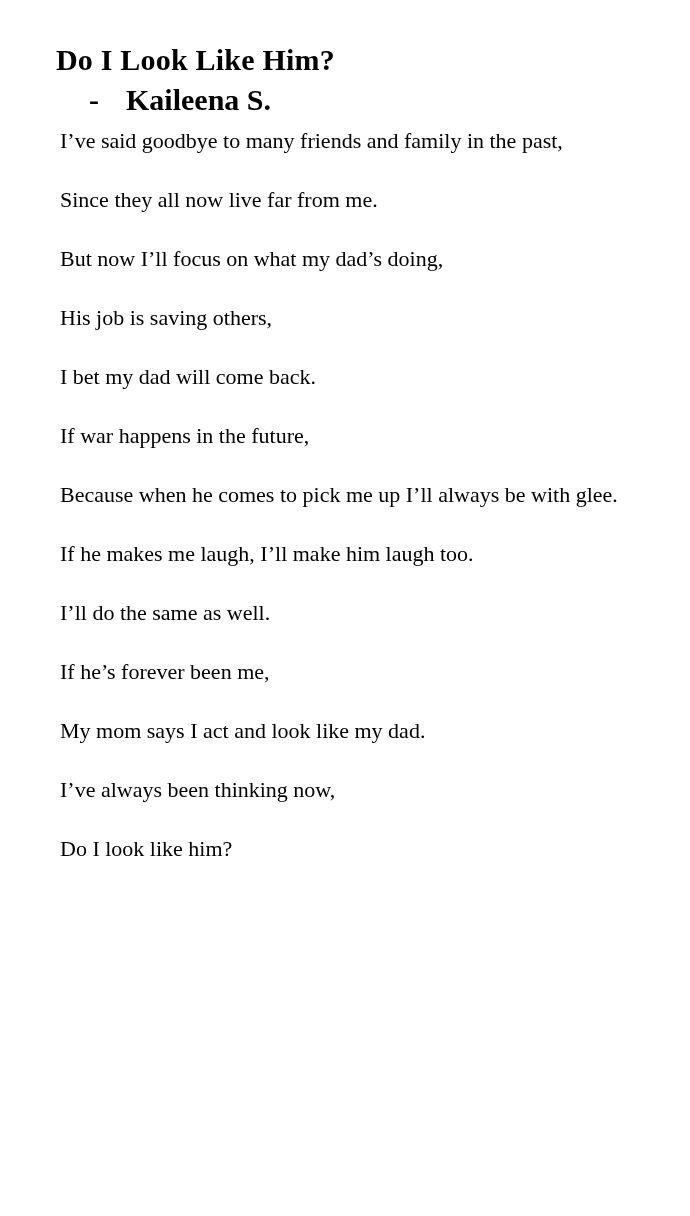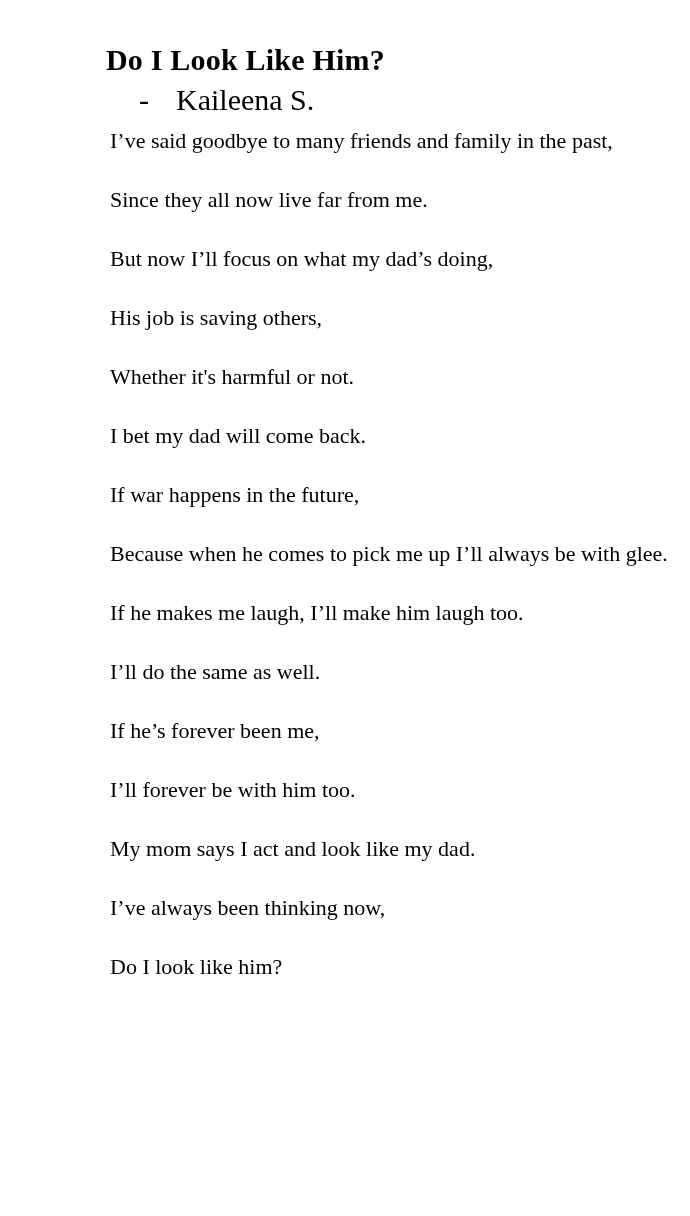--- a/index.html
+++ b/index.html
@@ -12,32 +12,32 @@
     height: 1216px;
     overflow: hidden;
     color: #000000;
     font-family: "Liberation Serif", "DejaVu Serif", serif;
   }
   .page {
     box-sizing: border-box;
     width: 690px;
     height: 1148px;
     background: #ffffff;
-    padding: 41px 40px 0 106px;
+    padding: 41px 40px 0 56px;
   }
   .poem-title {
     font-size: 30px;
     font-weight: bold;
     line-height: 38px;
     margin: 0 0 2px 0;
     letter-spacing: 0.2px;
   }
   .poem-byline {
     font-size: 30px;
-    font-weight: normal;
+    font-weight: bold;
     line-height: 38px;
     margin: 0 0 8px 0;
     padding-left: 33px;
   }
   .poem-byline .author {
     margin-left: 27px;
   }
   .poem-body {
     margin: 4px;
   }
@@ -57,25 +57,23 @@
   <div class="poem-byline">
     <span class="dash">-</span><span class="author">Kaileena S.</span>
   </div>
 
   <div class="poem-body">
 
   <p class="poem-line">I’ve said goodbye to many friends and family in the past,</p>
       <p class="poem-line">Since they all now live far from me.</p>
       <p class="poem-line">But now I’ll focus on what my dad’s doing,</p>
       <p class="poem-line">His job is saving others,</p>
-      <p class="poem-line">Whether it's harmful or not.</p>
       <p class="poem-line">I bet my dad will come back.</p>
       <p class="poem-line">If war happens in the future,</p>
       <p class="poem-line">Because when he comes to pick me up I’ll always be with glee.</p>
       <p class="poem-line">If he makes me laugh, I’ll make him laugh too.</p>
       <p class="poem-line">I’ll do the same as well.</p>
       <p class="poem-line">If he’s forever been me,</p>
-      <p class="poem-line">I’ll forever be with him too.</p>
       <p class="poem-line">My mom says I act and look like my dad.</p>
       <p class="poem-line">I’ve always been thinking now,</p>
       <p class="poem-line">Do I look like him?</p>
     </div>
 </div>
 
 </body></html>

